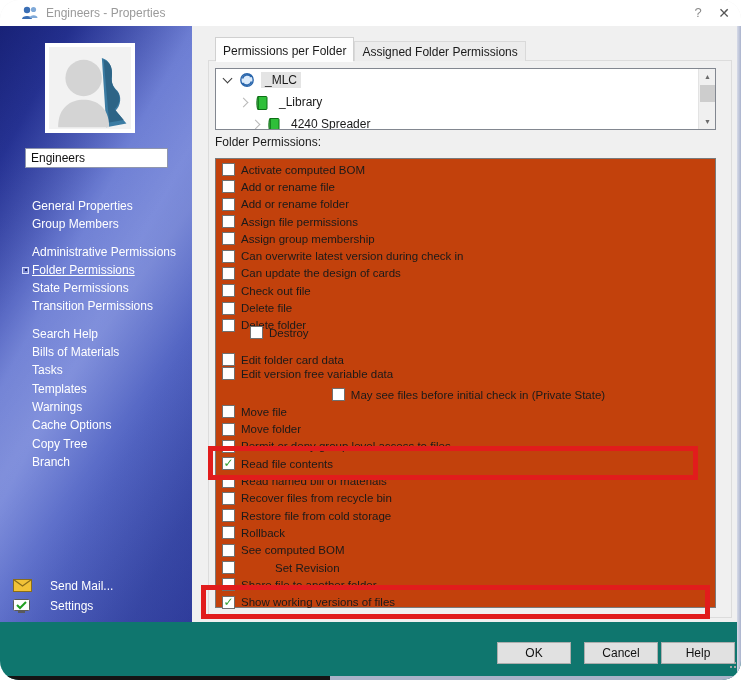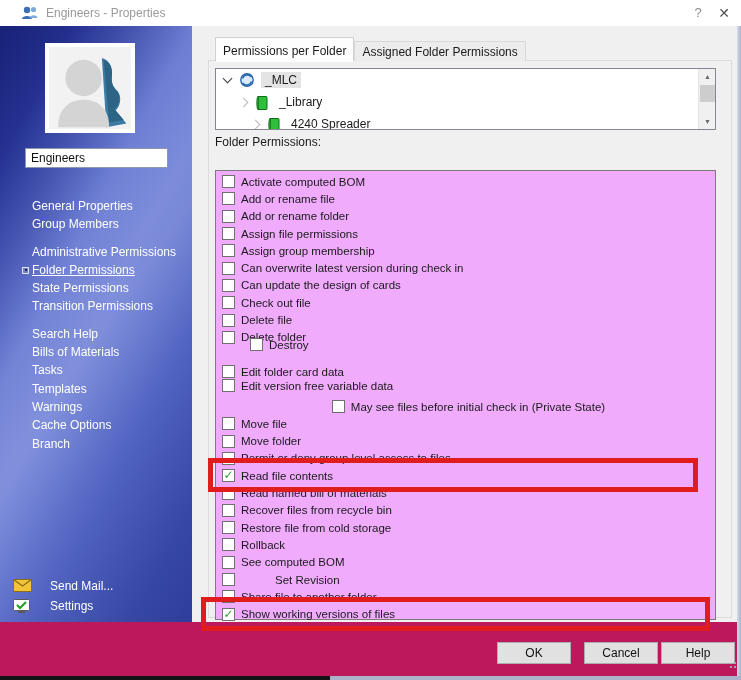--- a/index.html
+++ b/index.html
@@ -1,18 +1,18 @@
 <!DOCTYPE html>
 <html><head>
 <meta charset="utf-8">
 <style>
   * { margin:0; padding:0; box-sizing:border-box; }
   html,body { width:741px; height:680px; }
   body { font-family:"Liberation Sans","DejaVu Sans",sans-serif; font-size:12px; color:#1a1a1a; }
-  #window { position:relative; width:741px; height:680px; background:#f0f0f0; overflow:hidden; }
+  #window { position:relative; width:741px; height:680px; background:#f0f0f0; overflow:hidden;border-radius:19px; }
 
   
   .titlebar { position:absolute; left:0; top:0; width:741px; height:26px; background:#ffffff; }
   .titlebar .app-icon { position:absolute; left:21px; top:5px; width:17px; height:16px; }
   .titlebar .title { position:absolute; left:46px; top:6px; color:#9a9a9a; font-size:12px; }
   .titlebar .tb-btn { position:absolute; top:0; width:30px; height:26px; text-align:center; line-height:26px; color:#8a8a8a; font-size:13px; cursor:default; }
   .titlebar .help-btn { right:28px; }
   .titlebar .close-btn { right:2px; color:#555; font-size:14px; }
 
   
@@ -52,29 +52,29 @@
   .tree-row .ticon { flex:none; margin-right:6px; }
   .tree-row .tlabel { padding:1px 4px; }
   .tree-row .tlabel.sel { background:#e4e4e4; }
   .tree-scroll { position:absolute; right:0; top:0; width:17px; height:60px; background:#f0f0f0; border-left:1px solid #e3e3e3; }
   .tree-scroll .arr { position:absolute; left:0; width:17px; height:15px; color:#6a6a6a; font-size:7px; text-align:center; line-height:15px; }
   .tree-scroll .arr.up { top:0; }
   .tree-scroll .arr.dn { bottom:0; }
   .tree-scroll .thumb { position:absolute; left:1px; top:16px; width:15px; height:17px; background:#cdcdcd; }
 
   .perm-label { position:absolute; left:15px; top:109px; font-size:12px; color:#1a1a1a; }
-  .permbox { position:absolute; left:15px; top:132px; width:501px; height:450px; background:#f0abfc; border:1px solid #7a7a7a;margin-top:12px; }
+  .permbox { position:absolute; left:15px; top:132px; width:501px; height:450px; background:#c2410c; border:1px solid #7a7a7a; }
   .perm-row { position:absolute; left:0; width:100%; height:17.3px; display:flex; align-items:center; }
   .perm-row .cb { flex:none; width:13px; height:13px; margin-left:6px; background:#fff; border:1px solid #707070; 
     font-size:12px; line-height:11px; text-align:center; color:#2e9e2e; font-weight:bold; cursor:pointer; }
   .perm-row .plabel { margin-left:6px; font-size:11.5px; white-space:nowrap; }
   .red-box { position:absolute; border:5px solid #e11c1c; background:transparent; pointer-events:none; z-index:5; }
 
   
-  .bottombar { position:absolute; left:0; top:622px; width:741px; height:58px; background:#be185d; }
+  .bottombar { position:absolute; left:0; top:622px; width:741px; height:58px; background:#0f766e; }
   .dlg-btn { position:absolute; top:20px; width:74px; height:22px; background:#e1e1e1; border:1px solid #adadad;
     font-family:inherit; font-size:12px; color:#111; cursor:pointer; }
   .btn-ok { left:497px; } .btn-cancel { left:584px; } .btn-help { left:661px; }
   .grip { position:absolute; right:5px; top:36px; width:10px; height:10px; }
   .grip i { position:absolute; width:2px; height:2px; background:#a8a8a8; }
 
   .right-edge { position:absolute; right:0; top:26px; width:4px; height:650px; background:linear-gradient(to right,#d7dbe8,#aab3cd); }
   .bottom-edge-l { position:absolute; left:0; bottom:0; width:330px; height:4px; background:#141414; }
   .bottom-edge-r { position:absolute; left:330px; bottom:0; width:411px; height:4px; background:#a9b2c8; }
 </style>
@@ -116,20 +116,21 @@
           <div class="nav-item"><span class="lbl">State Permissions</span></div>
           <div class="nav-item"><span class="lbl">Transition Permissions</span></div>
         </div>
         <div class="nav-group">
           <div class="nav-item"><span class="lbl">Search Help</span></div>
           <div class="nav-item"><span class="lbl">Bills of Materials</span></div>
           <div class="nav-item"><span class="lbl">Tasks</span></div>
           <div class="nav-item"><span class="lbl">Templates</span></div>
           <div class="nav-item"><span class="lbl">Warnings</span></div>
           <div class="nav-item"><span class="lbl">Cache Options</span></div>
+          <div class="nav-item"><span class="lbl">Copy Tree</span></div>
           <div class="nav-item"><span class="lbl">Branch</span></div>
         </div>
       </div>
     <div class="side-footer" id="side-footer">
         <div class="footer-item"><svg width="19" height="13" viewBox="0 0 19 13">
     <rect x="0.5" y="0.5" width="18" height="12" fill="#f2c237" stroke="#8a6d1a"></rect>
     <path d="M0.5 0.5 L9.5 7 L18.5 0.5" fill="none" stroke="#8a6d1a" stroke-width="1.2"></path>
   </svg><span>Send Mail...</span></div>
         <div class="footer-item"><svg width="17" height="15" viewBox="0 0 17 15">
     <rect x="0.5" y="0.5" width="16" height="11" rx="1" fill="#fdfdfd" stroke="#5a5a5a"></rect>

